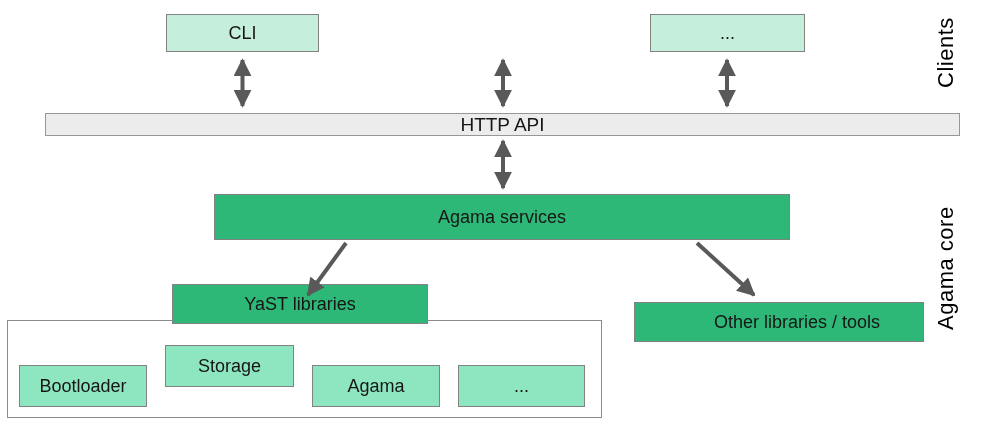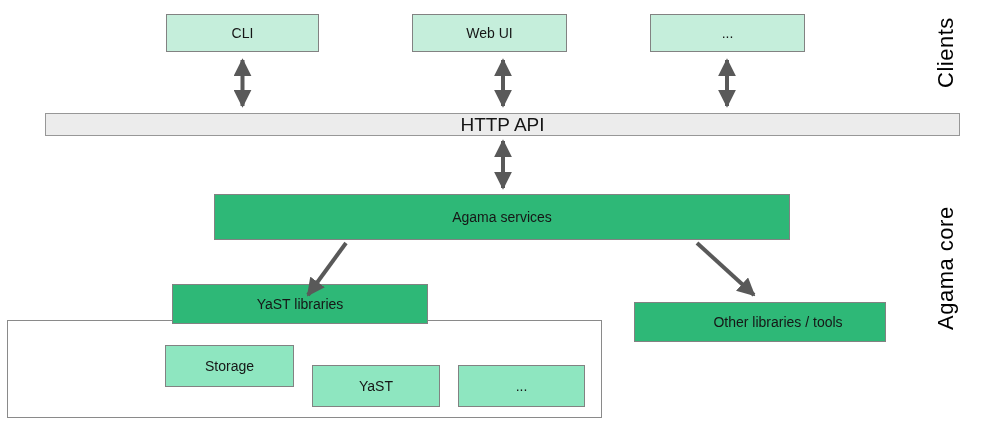--- a/index.html
+++ b/index.html
@@ -19,21 +19,21 @@
     height: 431px;
     background: #fff;
     overflow: hidden;
     color: var(--text-dark);
   }
   .node {
     position: absolute;
     display: flex;
     align-items: center;
     justify-content: center;
-    font-size: 14px;
+    font-size: 18px;
     line-height: 1;
     border: 1.5px solid var(--border-gray);
     z-index: 2;
     white-space: nowrap;
   }
   .box-light  { background: var(--box-light); }
   .box-medium { background: var(--box-medium); }
   .box-green  { background: var(--box-green); }
   .http-bar {
     background: var(--bar-gray);
@@ -71,37 +71,37 @@
     fill: none;
   }
   .ah { fill: var(--arrow-gray); }
 </style>
 </head>
 <body>
 
 <div class="canvas">
 
   <div class="node box-light" style="left:166px; top:14px; width:153px; height:38px;">CLI</div>
-  <div class="node box-light" style="left:412px; top:14px; width:155px; height:38px;">Web UI</div>
   <div class="node box-light" style="left:650px; top:14px; width:155px; height:38px;">...</div>
 
   <div class="side-label" style="left:926px; top:12px; width:40px; height:82px;">Clients</div>
   <div class="side-label" style="left:926px; top:200px; width:40px; height:136px;">Agama core</div>
 
   <div class="node box-green" style="left:214px; top:194px; width:576px; height:46px;">Agama services</div>
 
   <div class="node http-bar" style="left:45px; top:113px; width:915px; height:23px;">HTTP API</div>
 
   <div class="group-frame" style="left:7px; top:320px; width:595px; height:98px;"></div>
 
   <div class="node box-green" style="left:172px; top:284px; width:256px; height:40px;">YaST libraries</div>
-  <div class="node box-green" style="left:634px; top:302px; width:252px; height:40px;padding-left:36px;">Other libraries / tools</div>
+  <div class="node box-green" style="left:634px; top:302px; width:290px; height:40px;padding-left:36px;">Other libraries / tools</div>
 
+  <div class="node box-medium" style="left:19px; top:365px; width:128px; height:42px;">Bootloader</div>
   <div class="node box-medium" style="left:165px; top:345px; width:129px; height:42px;">Storage</div>
-  <div class="node box-medium" style="left:312px; top:365px; width:128px; height:42px;">YaST</div>
+  <div class="node box-medium" style="left:312px; top:365px; width:128px; height:42px;">Agama</div>
   <div class="node box-medium" style="left:458px; top:365px; width:127px; height:42px;">...</div>
 
   <svg class="arrows" viewBox="0 0 987 431">
     <defs>
       <marker id="ah" viewBox="0 0 10 10" refX="9" refY="5" markerWidth="4.5" markerHeight="4.5" orient="auto-start-reverse">
         <path class="ah" d="M0,0 L10,5 L0,10 z"></path>
       </marker>
     </defs>
     <line class="arrow-line" x1="242.5" y1="60" x2="242.5" y2="106" marker-start="url(#ah)" marker-end="url(#ah)"></line>
     <line class="arrow-line" x1="503" y1="60" x2="503" y2="106" marker-start="url(#ah)" marker-end="url(#ah)"></line>

